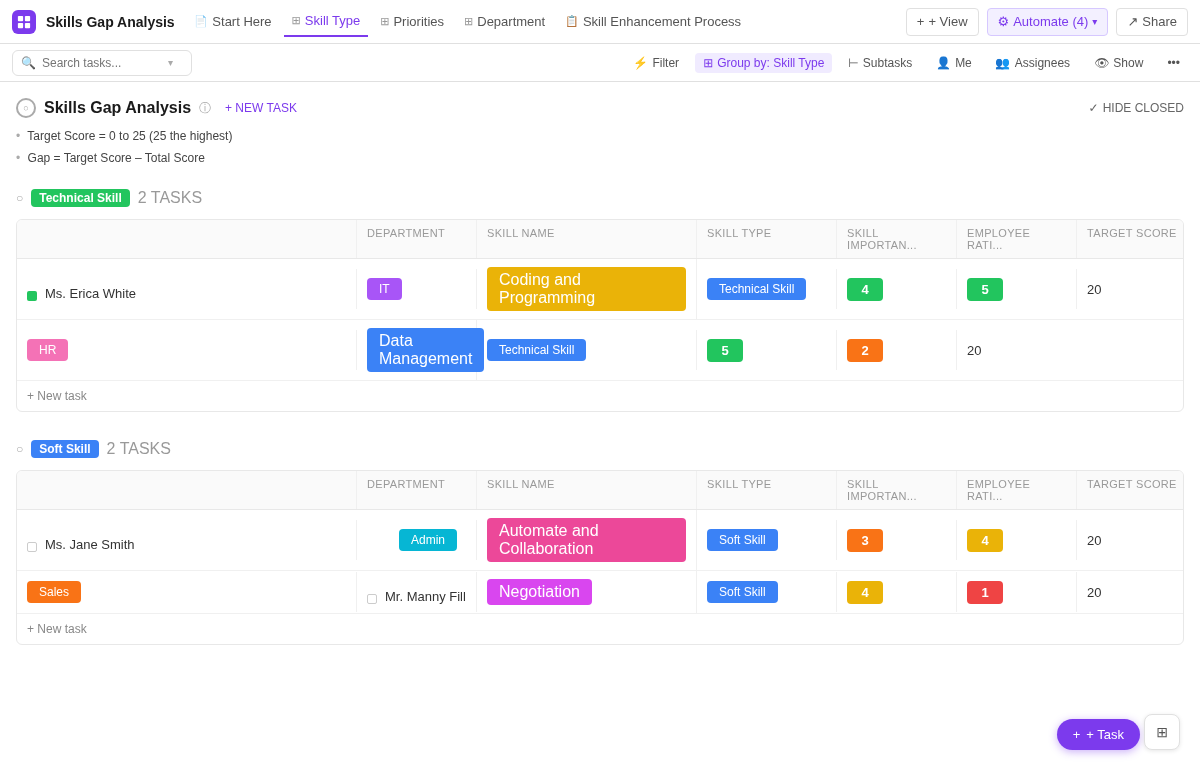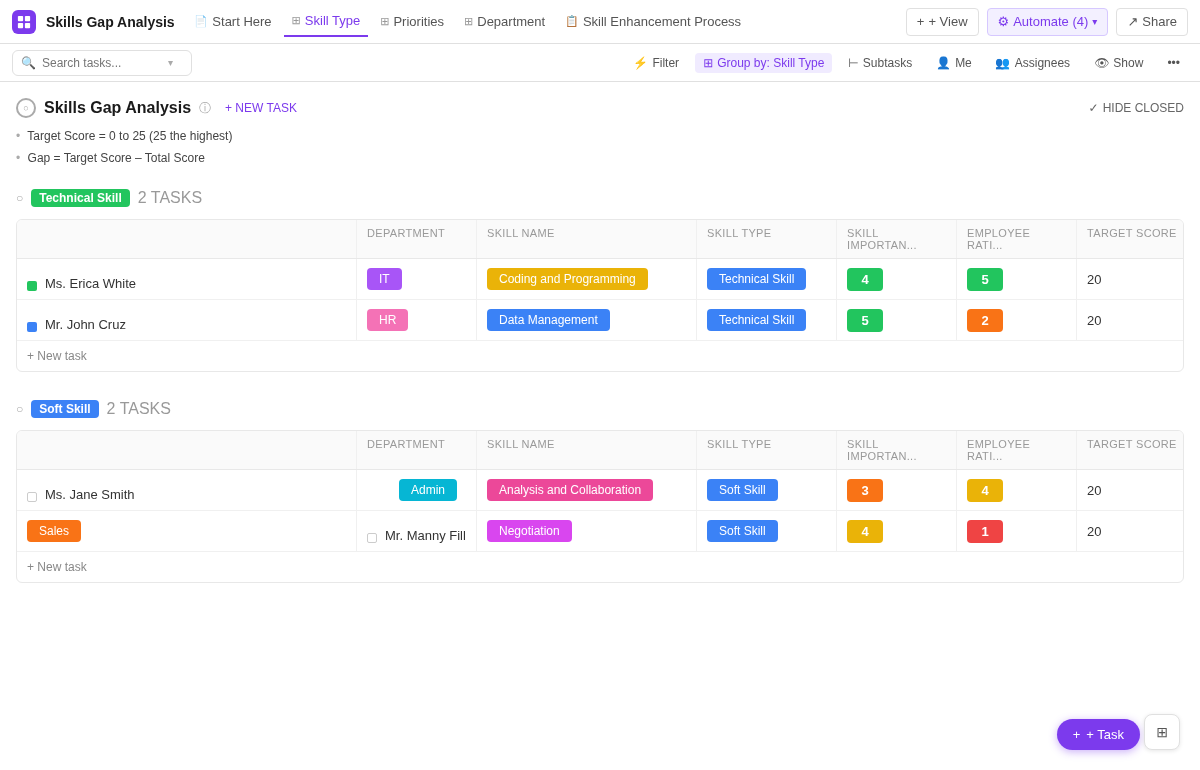--- a/index.html
+++ b/index.html
@@ -72,21 +72,21 @@
     .indicator-gray { width: 10px; height: 10px; border: 1px solid #ccc; border-radius: 2px; margin-right: 8px; flex-shrink: 0; background: #fff; }
 
     .person-name { font-size: 13px; color: #333; }
 
     .dept-pill { padding: 4px 12px; border-radius: 4px; font-size: 12px; font-weight: 500; color: #fff; display: inline-block; }
     .dept-it { background: #a855f7; }
     .dept-hr { background: #f472b6; }
     .dept-admin { background: #06b6d4; margin-left: 32px; }
     .dept-sales { background: #f97316; }
 
-    .skill-pill { padding: 4px 12px; border-radius: 4px; font-size: 12px; font-weight: 500; color: #fff; display: inline-block; }
+    .skill-pill { padding: 4px 12px; border-radius: 4px; font-size: 16px; font-weight: 500; color: #fff; display: inline-block; }
     .skill-coding { background: #eab308; }
     .skill-data { background: #3b82f6; }
     .skill-teamwork { background: #ec4899; }
     .skill-negotiation { background: #d946ef; }
 
     .skill-type-pill { padding: 4px 12px; border-radius: 4px; font-size: 12px; font-weight: 500; color: #fff; display: inline-block; }
     .type-technical { background: #3b82f6; }
     .type-soft { background: #3b82f6; }
 
     .score-pill { padding: 4px 12px; border-radius: 4px; font-size: 13px; font-weight: 600; color: #fff; display: inline-flex; align-items: center; justify-content: center; min-width: 36px; }
@@ -262,24 +262,20 @@
         <div class="td">
           <span class="score-pill score-green">5</span>
         </div>
         <div class="td">
           <span>20</span>
         </div>
 
       </div>
 
       <div class="table-row">
-        <div class="td task-name-col">
-          <div class="row-indicator indicator-blue"></div>
-          <span class="person-name">Mr. John Cruz</span>
-        </div>
         <div class="td">
           <span class="dept-pill dept-hr">HR</span>
         </div>
         <div class="td">
           <span class="skill-pill skill-data">Data Management</span>
         </div>
         <div class="td">
           <span class="skill-type-pill type-technical">Technical Skill</span>
         </div>
         <div class="td">
@@ -322,21 +318,21 @@
 
       <div class="table-row">
         <div class="td task-name-col">
           <div class="indicator-gray"></div>
           <span class="person-name">Ms. Jane Smith</span>
         </div>
         <div class="td">
           <span class="dept-pill dept-admin">Admin</span>
         </div>
         <div class="td">
-          <span class="skill-pill skill-teamwork">Analysis and Collaboration</span>
+          <span class="skill-pill skill-teamwork">Automate and Collaboration</span>
         </div>
         <div class="td">
           <span class="skill-type-pill type-soft">Soft Skill</span>
         </div>
         <div class="td">
           <span class="score-pill score-orange">3</span>
         </div>
         <div class="td">
           <span class="score-pill score-yellow">4</span>
         </div>

